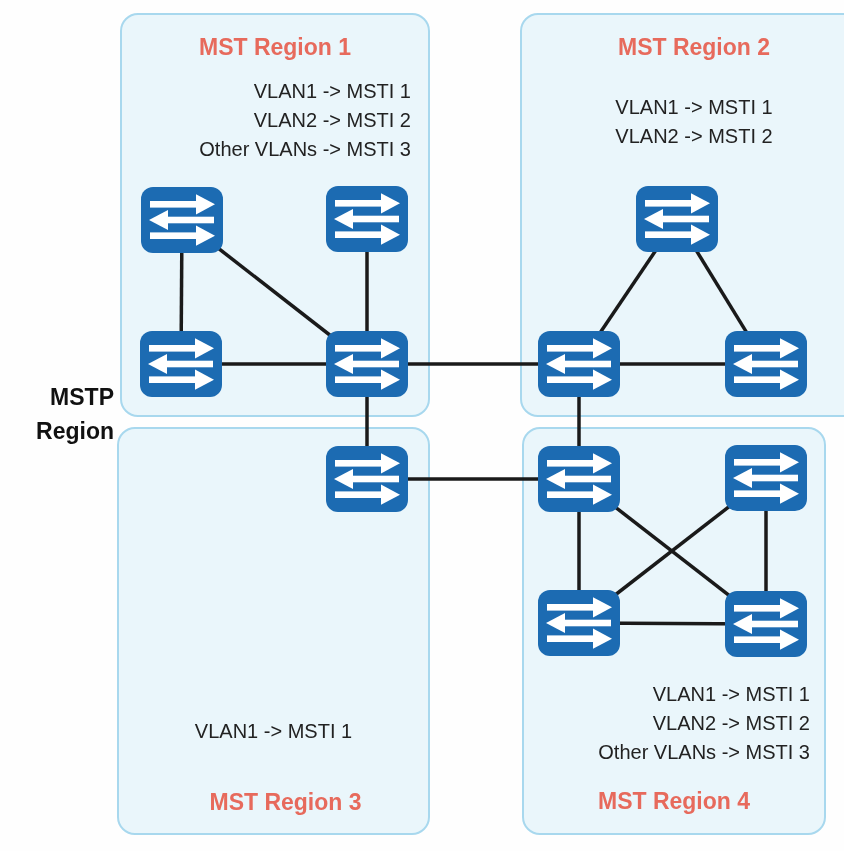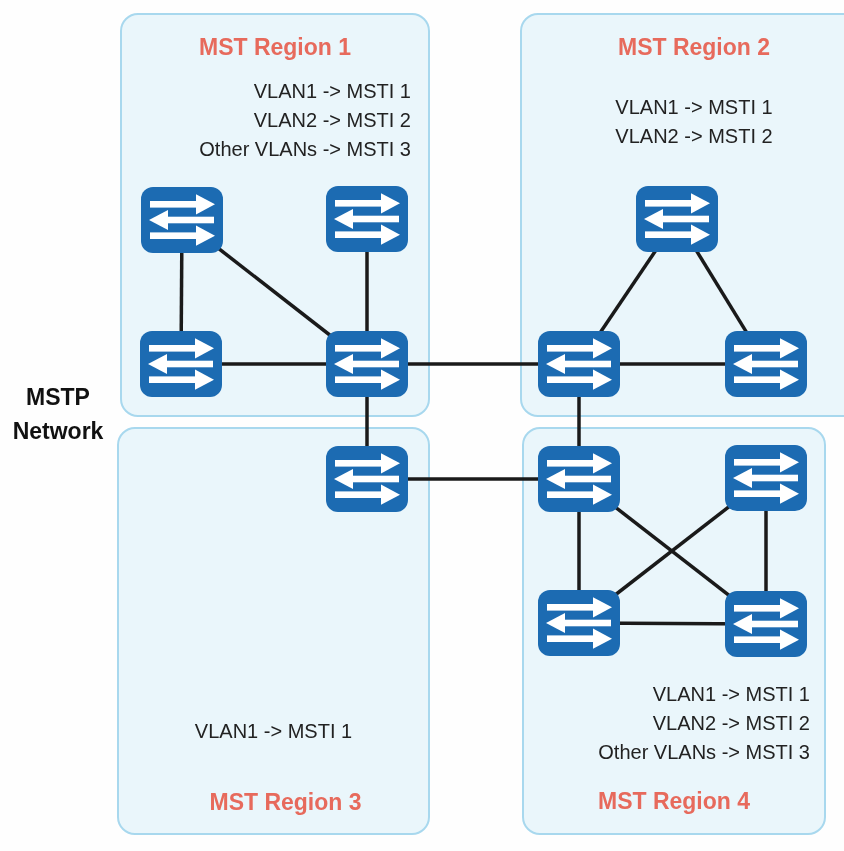--- a/index.html
+++ b/index.html
@@ -38,42 +38,42 @@
   .mappings{
     position:absolute;left:0;right:0;
     font-size:20px;line-height:29px;color:var(--text);
   }
   #r1 .mappings{top:62px;text-align:right;padding-right:17px;}
   #r2 .mappings{top:78px;text-align:center;}
   #r3 .mappings{top:288px;text-align:center;}
   #r4 .mappings{top:251px;text-align:right;padding-right:14px;}
   .mstp-label{
     position:absolute;left:2px;top:380px;width:112px;
-    text-align:center;font-weight:bold;font-size:23px;line-height:34px;
+    text-align:right;font-weight:bold;font-size:23px;line-height:34px;
     color:#111;
   }
   #link-layer{
     position:absolute;left:0;top:0;width:844px;height:851px;
     pointer-events:none;z-index:2;
   }
   #link-layer line{stroke:var(--link);stroke-width:3.5;}
   .switch{
     position:absolute;width:82px;height:66px;z-index:3;
     background:var(--switch);border-radius:12px;
   }
   .switch svg{display:block;width:82px;height:66px;}
 </style>
 </head>
 <body>
 
 <div class="stage">
 
   <div class="mstp-label">
     <div>MSTP</div>
-    <div>Network</div>
+    <div>Region</div>
   </div>
 
   <div class="region" id="r1">
     <div class="region-title">MST Region 1</div>
     <div class="mappings">
       <div>VLAN1 -&gt; MSTI 1</div>
       <div>VLAN2 -&gt; MSTI 2</div>
       <div>Other VLANs -&gt; MSTI 3</div>
     </div>
   </div>

